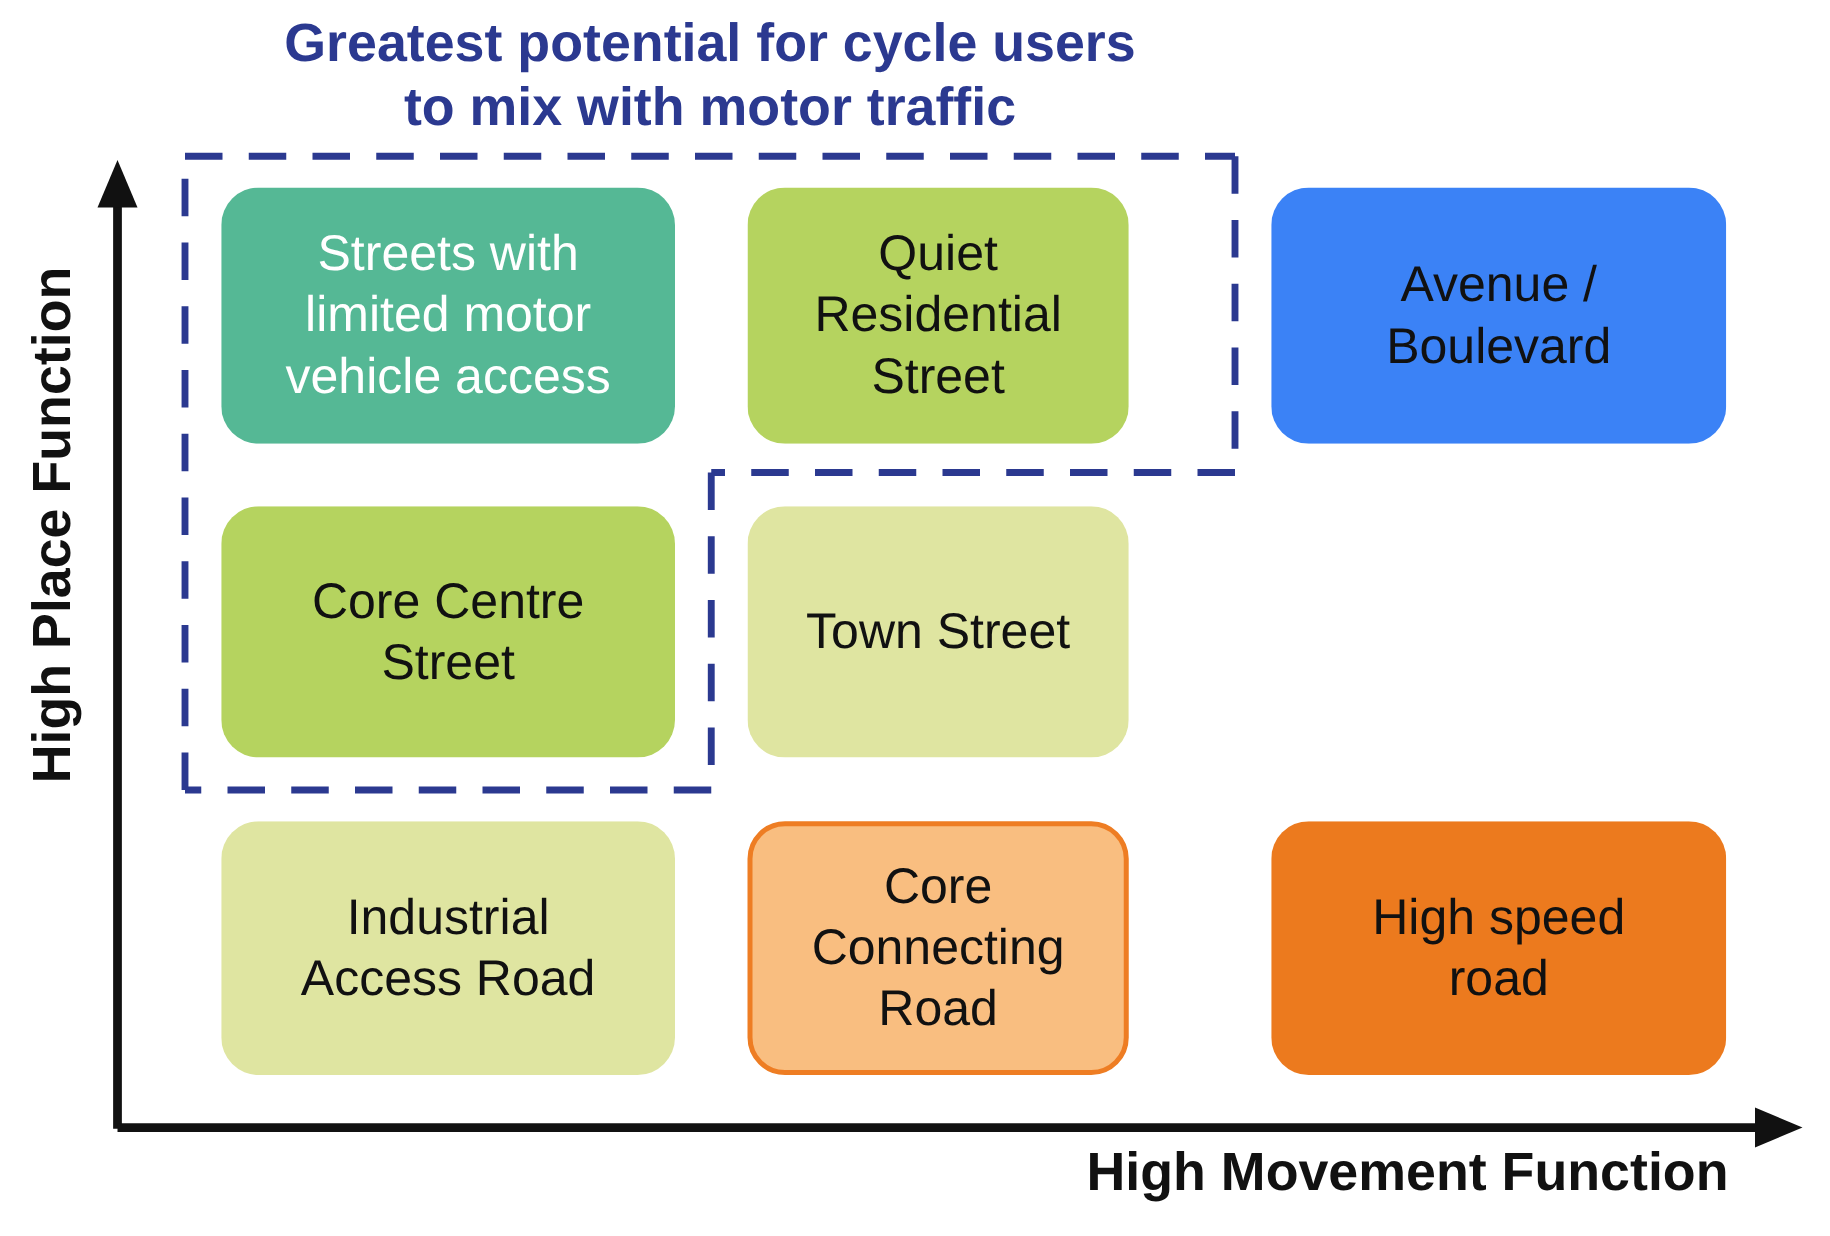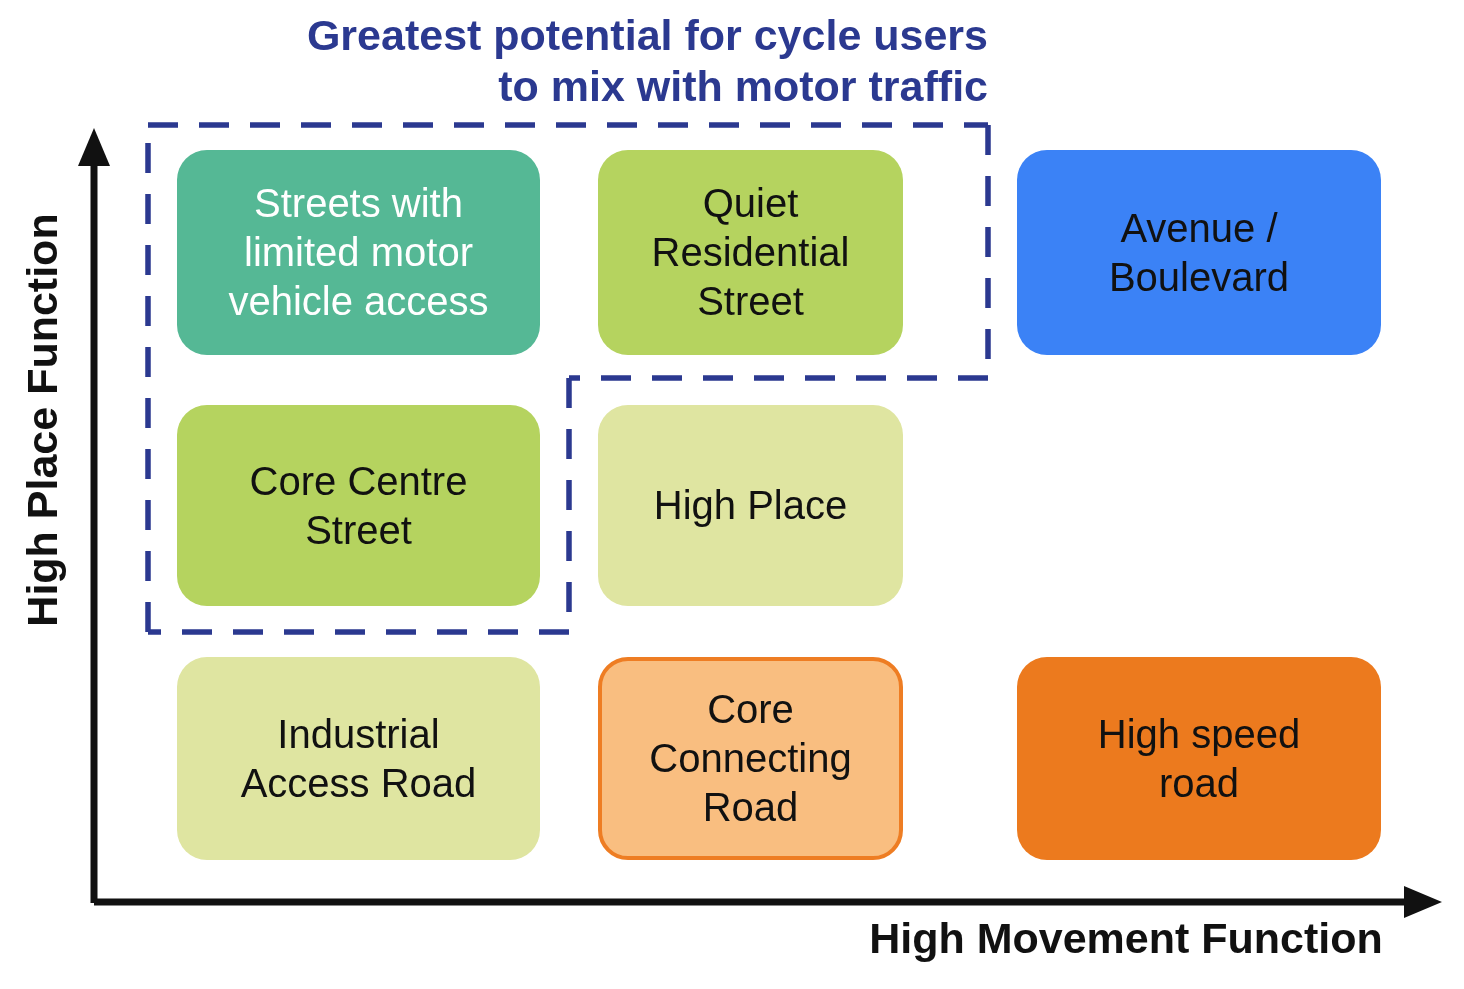--- a/index.html
+++ b/index.html
@@ -14,21 +14,21 @@
   .overlay {
     position: absolute;
     left: 0; top: 0;
     width: 1464px; height: 989px;
     pointer-events: none;
   }
   .title {
     position: absolute;
     left: 148px; top: 10px;
     width: 840px;
-    text-align: right;
+    text-align: center;
     font-size: 43px;
     font-weight: 700;
     line-height: 1.18;
     white-space: pre-line;
     letter-spacing: 0px;
   }
   .xlabel {
     position: absolute;
     left: 776px; top: 914px;
     width: 700px;
@@ -116,21 +116,21 @@
   <div class="cell col-3 row-1" style="background-color: #3b82f6; color: rgb(17, 17, 17);">
     <span class="cell-label">Avenue /
 Boulevard</span>
   </div>
 
   <div class="cell col-1 row-2" style="background-color: rgb(181, 211, 95); color: rgb(17, 17, 17);">
     <span class="cell-label">Core Centre
 Street</span>
   </div>
   <div class="cell col-2 row-2" style="background-color: rgb(223, 229, 161); color: rgb(17, 17, 17);">
-    <span class="cell-label">High Place</span>
+    <span class="cell-label">Town Street</span>
   </div>
 
   <div class="cell col-1 row-3" style="background-color: rgb(223, 229, 161); color: rgb(17, 17, 17);">
     <span class="cell-label">Industrial
 Access Road</span>
   </div>
   <div class="cell col-2 row-3" style="background-color: rgb(249, 190, 128); color: rgb(17, 17, 17); border-color: rgb(238, 125, 35);">
     <span class="cell-label">Core
 Connecting
 Road</span>

